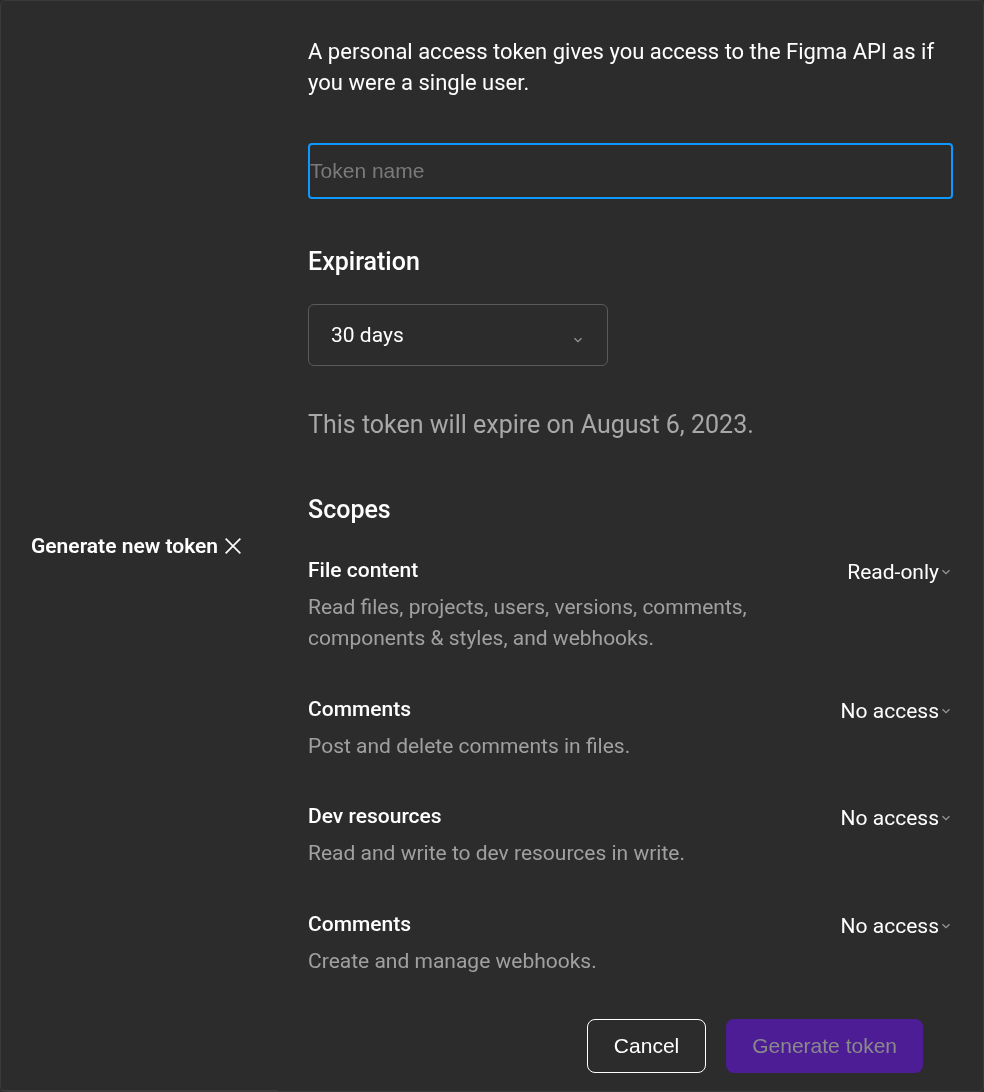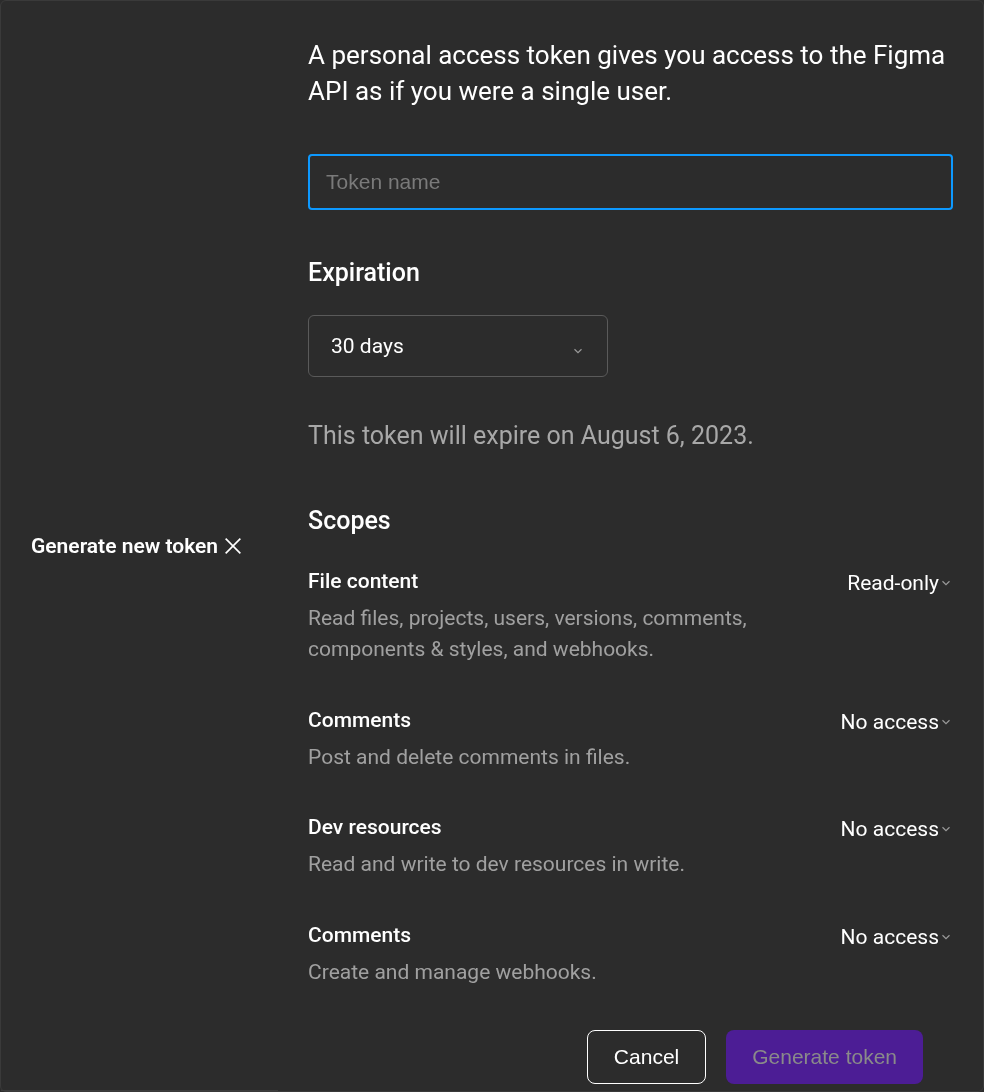--- a/index.html
+++ b/index.html
@@ -51,31 +51,31 @@
       stroke: #ffffff;
       stroke-width: 1.8;
     }
     .modal-body {
       flex: 1;
       padding: 36px 30px 24px 30px;
       display: flex;
       flex-direction: column;
     }
     .description {
-      font-size: 26px;
+      font-size: 22px;
       color: #ffffff;
       margin-bottom: 44px;
       line-height: 1.4;
     }
     .token-input {
       width: 100%;
       background: #2c2c2c;
       border: 2px solid #0d99ff;
       border-radius: 4px;
-      padding: 14px 16px;
+      padding: 14px 0;
       font-size: 21px;
       color: #ffffff;
       outline: none;
       margin-bottom: 48px;
     }
     .token-input::placeholder {
       color: #7a7a7a;
     }
     .section-heading {
       font-size: 25px;

